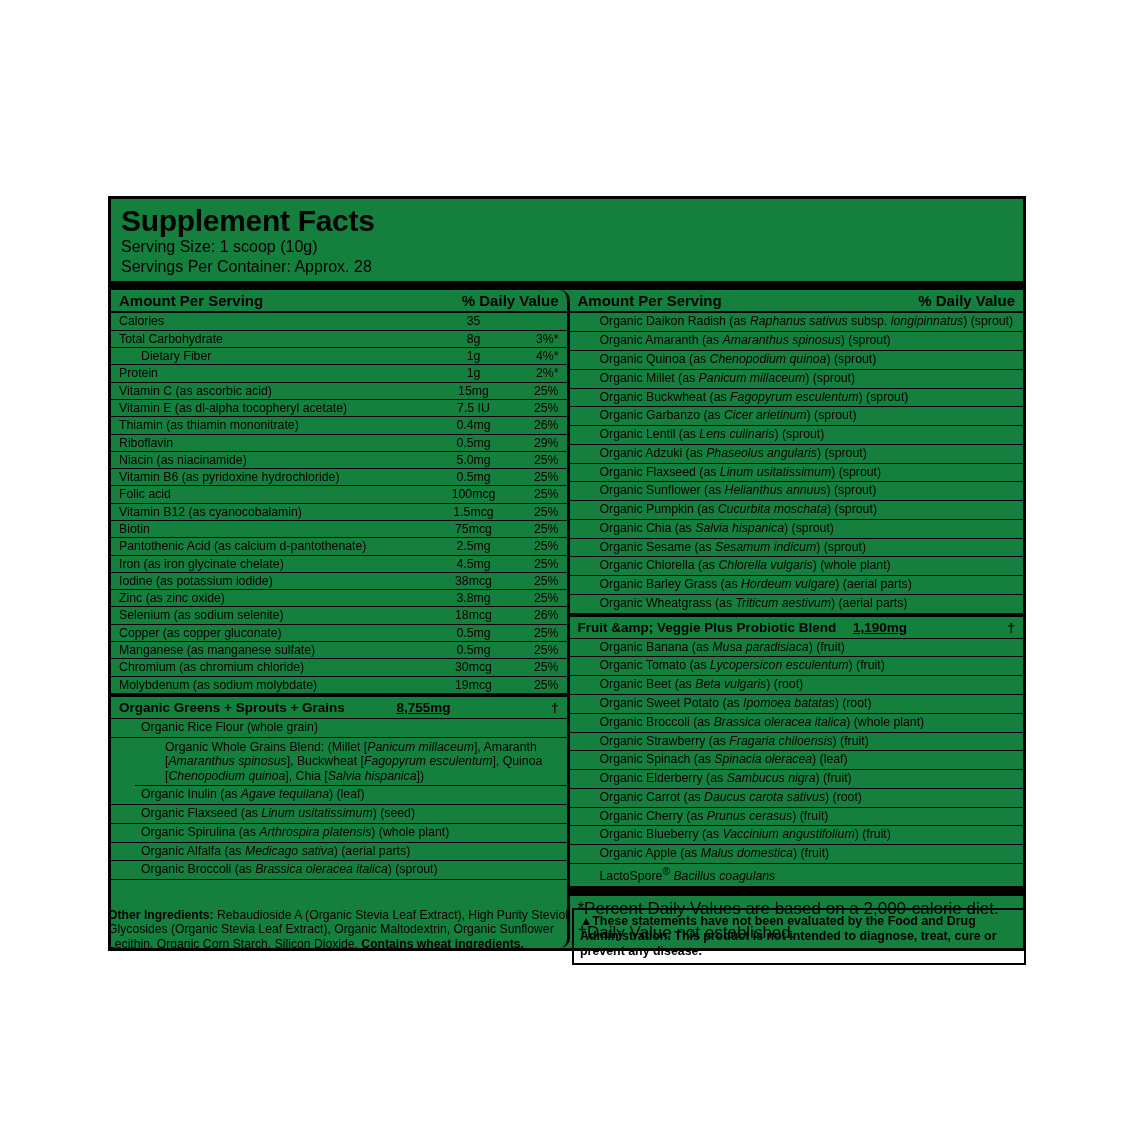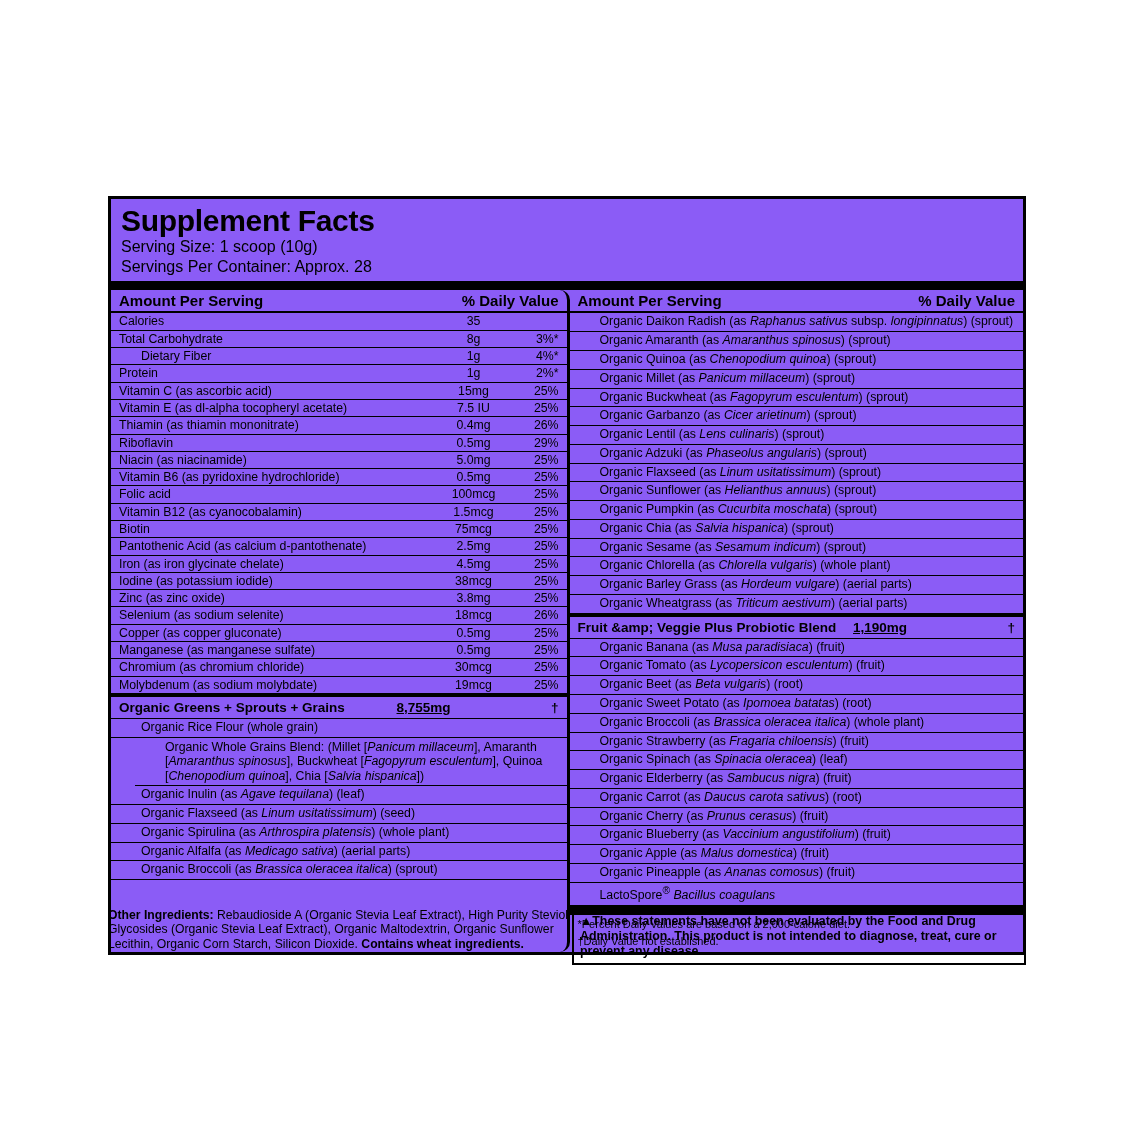--- a/index.html
+++ b/index.html
@@ -1,18 +1,18 @@
 <!DOCTYPE html>
 <html><head>
 <meta charset="utf-8">
 <style>
   html,body{margin:0;padding:0;background:#ffffff;}
   body{width:1134px;height:1134px;font-family:"Liberation Sans",sans-serif;color:#000;}
   .page{position:relative;width:1134px;height:1134px;}
-  .panel{position:absolute;left:108px;top:196px;width:918px;border:3px solid #000;background:#8b5cf6;box-sizing:border-box;}
+  .panel{position:absolute;left:108px;top:196px;width:918px;border:3px solid #000;background:#15803d;box-sizing:border-box;}
   .title{font-size:30px;font-weight:bold;letter-spacing:-0.3px;padding:6px 10px 0 10px;line-height:1.05;}
   .serving{padding:0 10px;font-size:16px;line-height:1.28;}
   .rule-thick{height:9px;background:#000;margin:4px 0 0 0;}
   .cols{display:flex;}
   .col{box-sizing:border-box;border-radius:10px;}
   .colL{width:460px;padding:0 0 0 0;border-right:3px solid #000;}
   .colR{width:455px;}
   .hdr{display:flex;justify-content:space-between;align-items:baseline;font-size:15px;font-weight:bold;padding:2px 8px 2px 8px;border-bottom:2px solid #000;}
   .row{display:flex;align-items:baseline;font-size:12.3px;line-height:1.0;border-bottom:1px solid #000;padding:2px 8px 2px 8px;}
   .nm{flex:1 1 auto;padding-left:0;}
@@ -21,21 +21,21 @@
   .dv{width:42px;text-align:right;}
   .blend{display:flex;align-items:baseline;font-size:13.5px;font-weight:bold;border-top:3px solid #000;border-bottom:1px solid #000;padding:3px 8px 3px 8px;}
   .blend .nm{flex:1 1 auto;}
   .blend .amt{width:120px;text-align:left;text-decoration:underline;}
   .blend .dv{width:42px;text-align:right;}
   .sub{display:flex;font-size:12.3px;line-height:1.12;border-bottom:1px solid #000;padding:2px 8px 2px 8px;}
   .sub .nm{flex:1 1 auto;padding-left:22px;}
   .multi{font-size:12.3px;line-height:1.18;border-bottom:1px solid #000;padding:2px 8px 2px 30px;margin-left:24px;}
   i{font-style:italic;}
   .footrule{height:9px;background:#000;}
-  .notes{font-size:11px;line-height:1.22;padding:3px 8px 4px 8px;}
+  .notes{font-size:17px;line-height:1.22;padding:3px 8px 4px 8px;}
   .other{position:absolute;left:108px;top:908px;width:460px;font-size:12.2px;line-height:1.18;font-weight:bold;}
   .other .body{font-weight:normal;}
   .disc{position:absolute;left:572px;top:908px;width:454px;border:2px solid #000;box-sizing:border-box;padding:4px 6px;font-size:12.4px;font-weight:bold;line-height:1.22;}
 </style>
 </head>
 <body>
 
 <div class="page">
 
   <div class="panel">
@@ -286,23 +286,20 @@
             <div class="sub">
               <span class="nm">Organic Cherry (as <i>Prunus cerasus</i>) (fruit)</span>
             </div>
             <div class="sub">
               <span class="nm">Organic Blueberry (as <i>Vaccinium angustifolium</i>) (fruit)</span>
             </div>
             <div class="sub">
               <span class="nm">Organic Apple (as <i>Malus domestica</i>) (fruit)</span>
             </div>
             <div class="sub">
-              <span class="nm">Organic Pineapple (as <i>Ananas comosus</i>) (fruit)</span>
-            </div>
-            <div class="sub">
               <span class="nm">LactoSpore<sup>®</sup> <i>Bacillus coagulans</i></span>
             </div>
           </div>
 
         <div class="footrule"></div>
         <div class="notes">*Percent Daily Values are based on a 2,000-calorie diet.</div>
         <div class="notes" style="padding-top:0">†Daily Value not established.</div>
       </div>
 
     </div>

